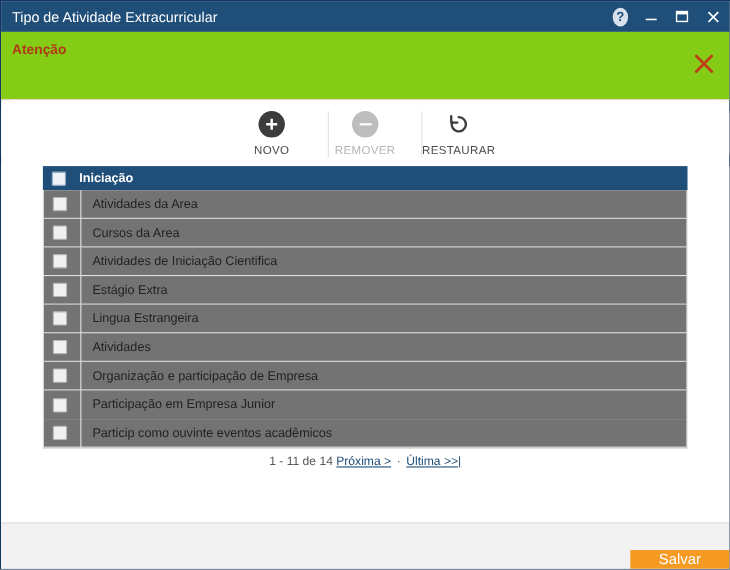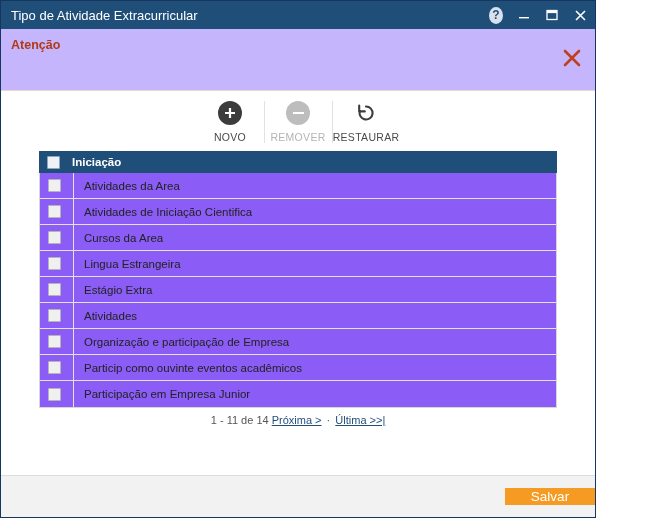--- a/index.html
+++ b/index.html
@@ -8,21 +8,21 @@
     padding: 0;
     width: 664px;
     height: 518px;
     overflow: hidden;
     font-family: "Liberation Sans", sans-serif;
   }
   body {
     background: #ffffff;
   }
   .window {
-    width: 596px;
+    width: 664px;
     height: 518px;
     position: relative;
     display: flex;
     flex-direction: column;
     background: #ffffff;
     border: 1px solid #17365d;
   }
   
   .titlebar {
     height: 28px;
@@ -67,21 +67,21 @@
     color: #1f4e79;
     font-size: 12px;
     font-weight: bold;
     display: flex;
     align-items: center;
     justify-content: center;
     line-height: 1;
   }
   
   .alert {
-    background: #c4b5fd;
+    background: #84cc16;
     border-bottom: 1px solid #e7d8cf;
     display: flex;
     align-items: flex-start;
     padding: 8px 8px 10px 10px;
     flex: 0 0 auto;
     min-height: 62px;
   }
   .alert-content {
     flex: 1 1 auto;
     color: #b03a17;
@@ -102,21 +102,21 @@
     justify-content: center;
     color: #c0401c;
     cursor: pointer;
     margin-top: 6px;
   }
   
   .toolbar {
     display: flex;
     justify-content: center;
     align-items: flex-start;
-    gap: 0px;
+    gap: 17px;
     padding: 8px 0 6px 0;
     flex: 0 0 auto;
     background: #ffffff;
     border-radius: 12px;
   }
   .tool {
     width: 68px;
     display: flex;
     flex-direction: column;
     align-items: center;
@@ -183,21 +183,21 @@
     cursor: pointer;
   }
   .table-head .cbx { border-color: #8aa6c0; background: #eef2f6; }
   .head-label { margin-left: 12px; }
   .row {
     height: 26px;
     display: flex;
     align-items: center;
     padding: 0 8px;
     border-bottom: 1px solid #e3e3e3;
-    background: #8b5cf6;
+    background: #737373;
   }
   .row:first-child { border-top: none; }
   .row-cell {
     margin-left: 12px;
     font-size: 11.5px;
     color: #222222;
     border-left: 1px solid #e3e3e3;
     padding-left: 10px;
     height: 26px;
     display: flex;
@@ -222,21 +222,21 @@
     cursor: pointer;
   }
   .pager .sep { color: #555; margin: 0 2px; }
   
   .footer {
     flex: 0 0 42px;
     background: #f2f2f2;
     border-top: 1px solid #dcdcdc;
     display: flex;
     justify-content: flex-end;
-    align-items: center;
+    align-items: flex-end;
   }
   .save-btn {
     width: 90px;
     background: #f59a23;
     color: #ffffff;
     border: none;
     font-size: 13.5px;
     font-family: "Liberation Sans", sans-serif;
     cursor: pointer;
   }
@@ -323,49 +323,49 @@
       <span class="head-label">Iniciação</span>
     </div>
     <div class="table-wrap">
 
       <div class="row">
         <span class="cbx"></span>
         <span class="row-cell">Atividades da Area</span>
       </div>
       <div class="row">
         <span class="cbx"></span>
+        <span class="row-cell">Cursos da Area</span>
+      </div>
+      <div class="row">
+        <span class="cbx"></span>
         <span class="row-cell">Atividades de Iniciação Cientifica</span>
       </div>
       <div class="row">
         <span class="cbx"></span>
-        <span class="row-cell">Cursos da Area</span>
+        <span class="row-cell">Estágio Extra</span>
       </div>
       <div class="row">
         <span class="cbx"></span>
         <span class="row-cell">Lingua Estrangeira</span>
       </div>
       <div class="row">
         <span class="cbx"></span>
-        <span class="row-cell">Estágio Extra</span>
-      </div>
-      <div class="row">
-        <span class="cbx"></span>
         <span class="row-cell">Atividades</span>
       </div>
       <div class="row">
         <span class="cbx"></span>
         <span class="row-cell">Organização e participação de Empresa</span>
       </div>
+      <div class="row" style="border-bottom:none;">
+        <span class="cbx"></span>
+        <span class="row-cell">Participação em Empresa Junior</span>
+      </div>
       <div class="row">
         <span class="cbx"></span>
         <span class="row-cell">Particip como ouvinte eventos acadêmicos</span>
-      </div>
-      <div class="row" style="border-bottom:none;">
-        <span class="cbx"></span>
-        <span class="row-cell">Participação em Empresa Junior</span>
       </div>
 
     </div>
 
     <div class="pager">
       <span>1 - 11 de 14</span>
       <a>Próxima &gt;</a>
       <span class="sep">·</span>
       <a>Última &gt;&gt;|</a>
     </div>

